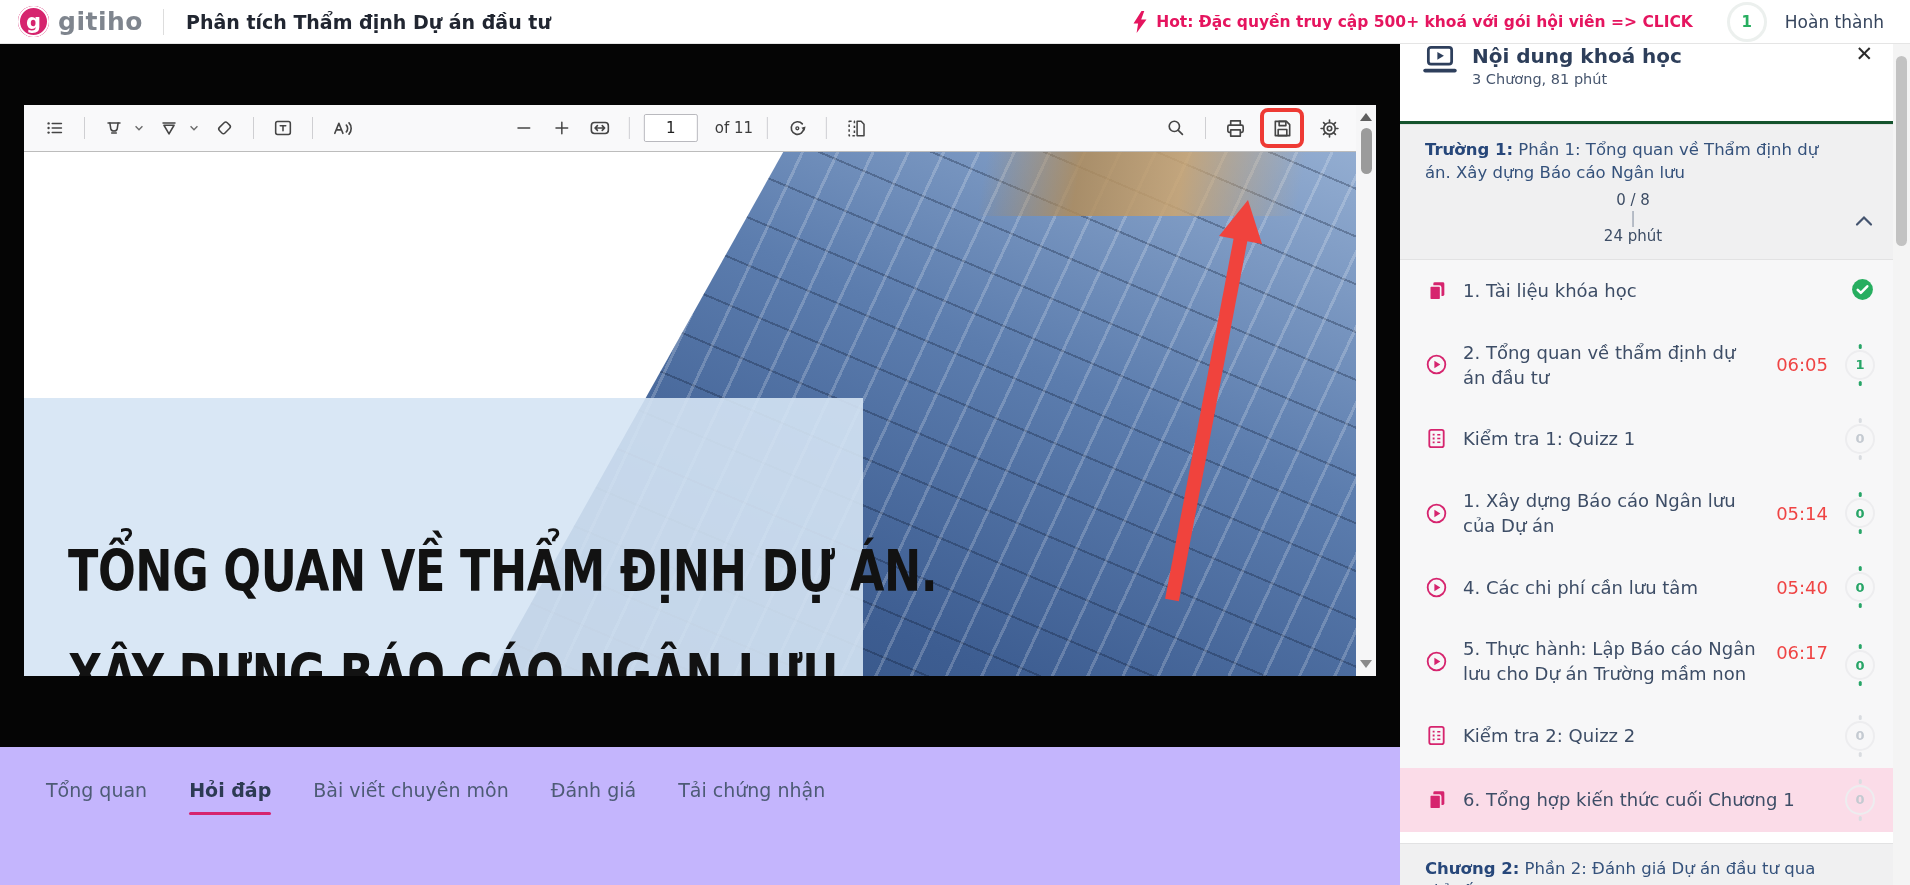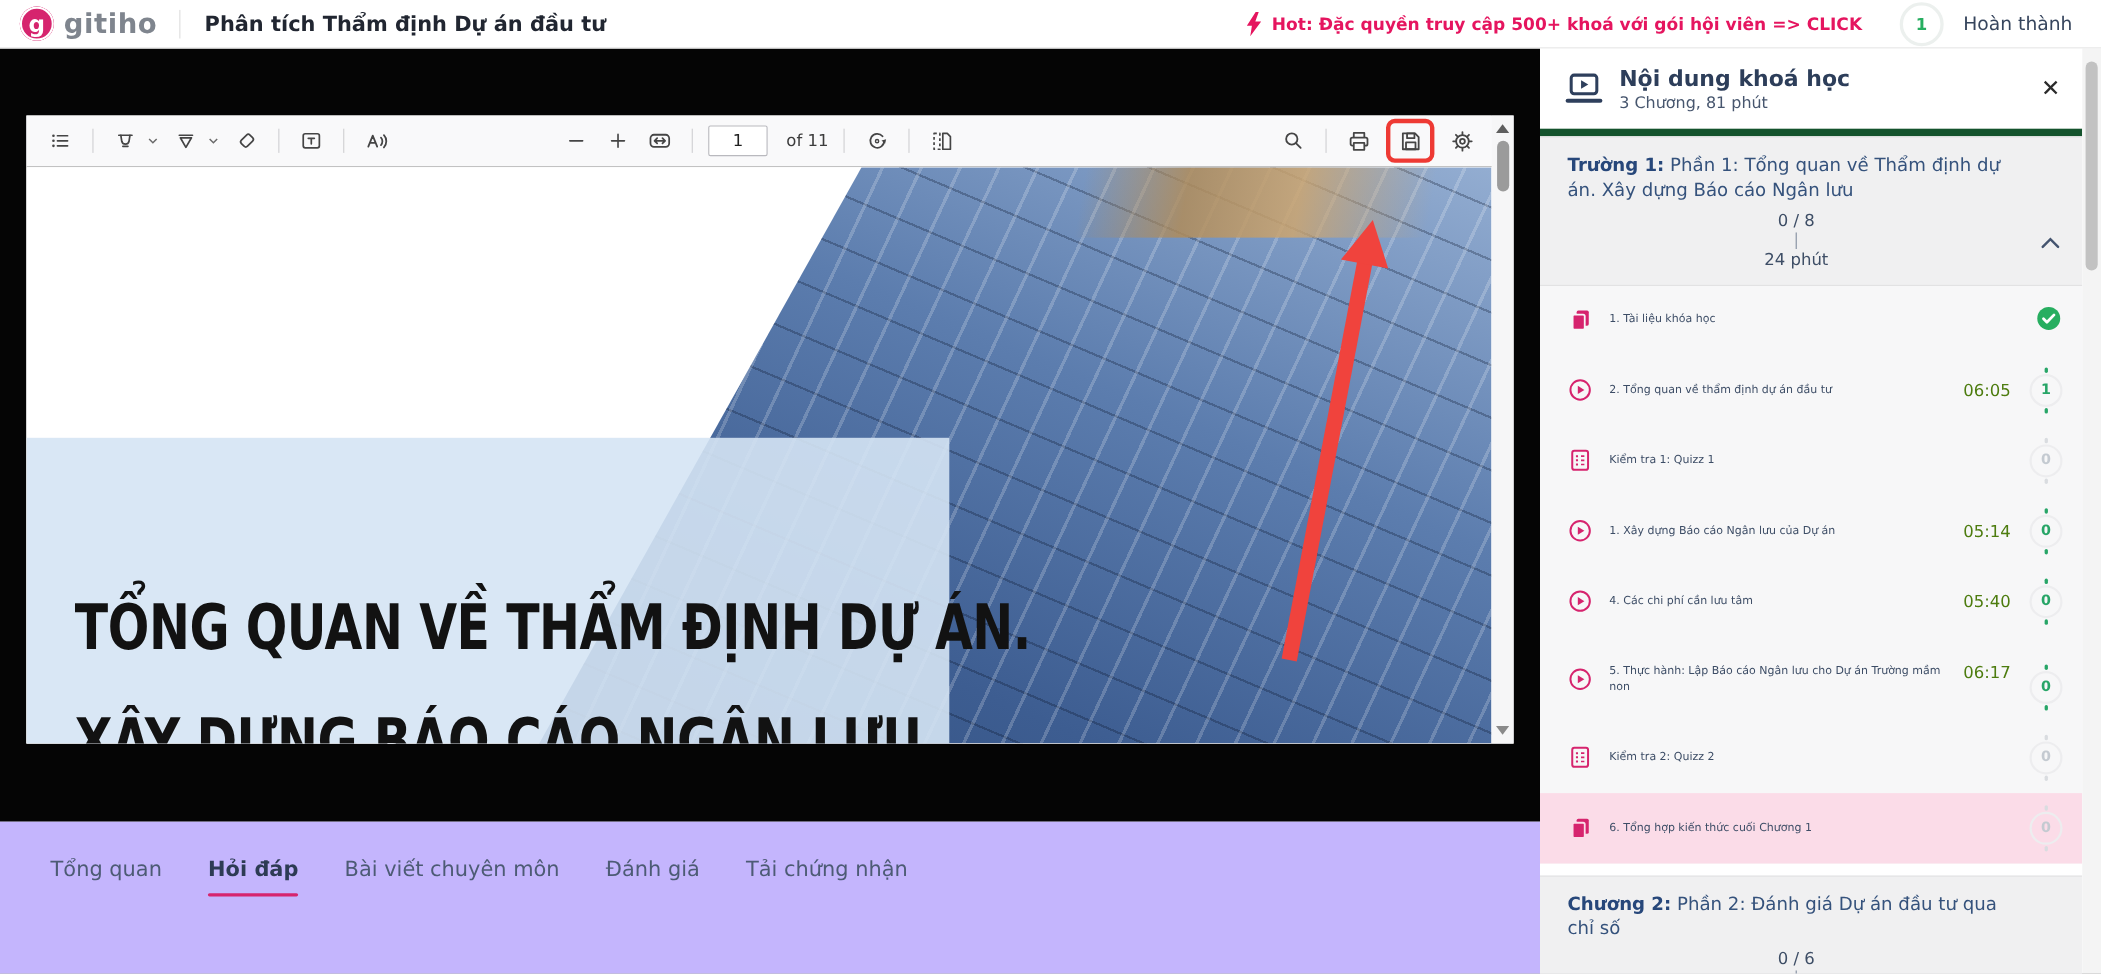--- a/index.html
+++ b/index.html
@@ -71,38 +71,38 @@
 
   
   .tabs-area { position:absolute; left:0; top:747px; width:1400px; height:138px; background:#c4b5fd; z-index:2; }
   .tabs { display:flex; gap:42px; padding:32px 0 0 46px; }
   .tab { font-size:19px; color:#4d5b75; cursor:pointer; position:relative; padding-bottom:14px; }
   .tab.active { color:#2d3b54; font-weight:bold; }
   .tab.active::after { content:""; position:absolute; left:0; right:0; bottom:0; height:3.5px; background:#d6246e; border-radius:2px; }
 
   
   .sidebar { position:absolute; left:1400px; top:44px; width:493px; height:841px; background:#fff; z-index:3; overflow:hidden; }
-  .sb-header { height:80px; display:flex; align-items:center; gap:14px; padding:0 20px 0 22px; border-bottom:7px solid #14532d; background:#fff; }
+  .sb-header { height:80px; display:flex; gap:14px; padding:0 20px 0 22px; border-bottom:3px solid #14532d; background:#fff; }
   .sb-title { font-size:20px; font-weight:bold; color:#2d3e5a; line-height:1.25; }
   .sb-sub { font-size:14.5px; color:#47566e; margin-top:2px; }
   .sb-close { margin-left:auto; font-size:21px; color:#2b2b2b; cursor:pointer; line-height:1; }
 
   .chapter-header { position:relative; background:#f0f0f1; border-top:1px solid #e2e2e3; border-bottom:1px solid #e2e2e3;
     padding:14px 52px 14px 25px; cursor:pointer; }
   .ch-title { font-size:16.5px; color:#35527c; line-height:1.38; }
   .ch-title b { color:#27477a; }
   .ch-meta { margin-top:6px; font-size:15px; color:#3e4e66; display:flex; align-items:center;flex-direction:column; }
   .ch-meta .bar { color:#98a1af; margin:0 14px; }
   .ch-chevron { position:absolute; right:20px; bottom:32px; }
 
   .lessons { background:#f7f7f8; }
   .lesson { display:flex; align-items:center; gap:15px; padding:17px 18px 17px 25px; cursor:pointer; }
   .lesson .l-icon { flex:none; width:23px; display:grid; place-items:center; }
-  .lesson .l-title { flex:1; font-size:10px; color:#3d4d66; line-height:1.4; }
-  .lesson .l-dur { font-size:15px; color:#4d7c0f; margin-right:2px; white-space:nowrap; }
+  .lesson .l-title { flex:1; font-size:18px; color:#3d4d66; line-height:1.4; }
+  .lesson .l-dur { font-size:18px; color:#ef4444; margin-right:2px; white-space:nowrap; }
   .lesson.active { background:#fbdce8; }
 
   .badge { position:relative; flex:none; width:30px; height:30px; border:2px solid #ededef; border-radius:50%;
     display:grid; place-items:center; font-size:13px; font-weight:bold; background:transparent; }
   .badge::before, .badge::after { content:""; position:absolute; left:50%; transform:translateX(-50%);
     width:2.5px; height:5px; border-radius:2px; }
   .badge::before { top:-8px; } .badge::after { bottom:-8px; }
   .badge.green { color:#27a567; } .badge.green::before, .badge.green::after { background:#27a567; }
   .badge.gray { color:#c4cad1; } .badge.gray::before, .badge.gray::after { background:#d9dce0; }
 

